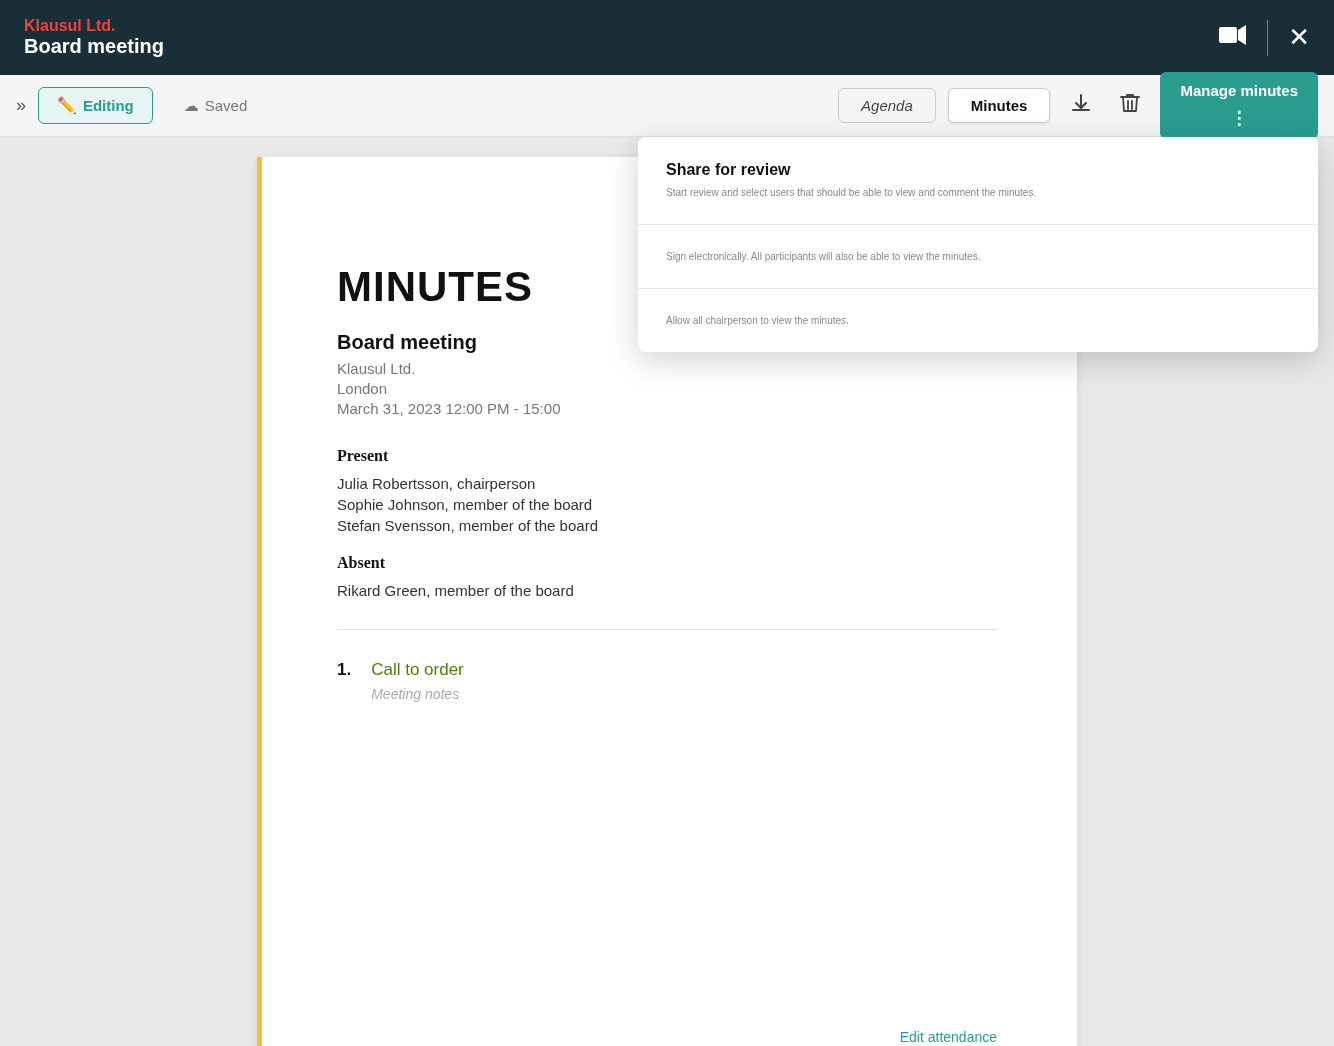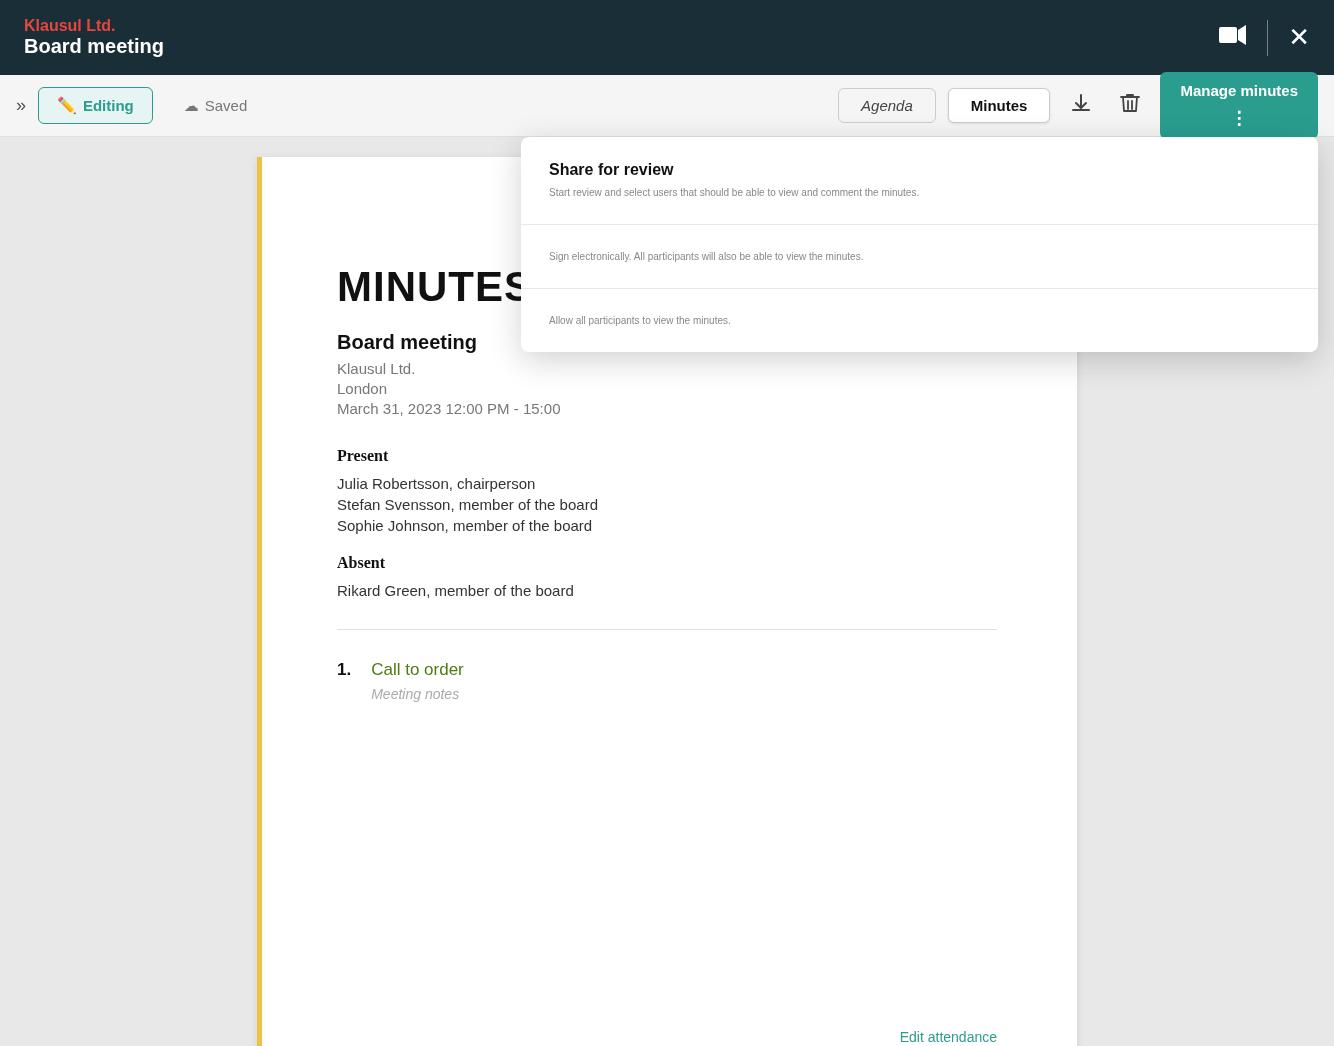--- a/index.html
+++ b/index.html
@@ -186,21 +186,21 @@
       position: absolute;
       right: 80px;
       bottom: 12px;
     }
 
     
     .dropdown-menu {
       position: absolute;
       top: 62px;
       right: 16px;
-      width: 797px;
+      width: 680px;
       background: white;
       border-radius: 8px;
       box-shadow: 0 8px 32px rgba(0,0,0,0.18);
       z-index: 100;
       overflow: hidden;
     }
     .dropdown-item {
       padding: 24px 28px;
       border-bottom: 1px solid #e8e8e8;
       cursor: pointer;
@@ -270,42 +270,42 @@
 
   <div class="dropdown-menu">
     <div class="dropdown-item">
       <div class="dropdown-item-title">Share for review</div>
       <div class="dropdown-item-desc">Start review and select users that should be able to view and comment the minutes.</div>
     </div>
     <div class="dropdown-item">
       <div class="dropdown-item-desc">Sign electronically. All participants will also be able to view the minutes.</div>
     </div>
     <div class="dropdown-item">
-      <div class="dropdown-item-desc">Allow all participants to view the minutes.</div>
+      <div class="dropdown-item-desc">Allow all chairperson to view the minutes.</div>
     </div>
   </div>
 </div>
 
 <div class="main-content">
   <div class="document-area">
     <div class="document-page">
       <div class="yellow-bar"></div>
 
       <div class="minutes-note">Minutes m...</div>
 
       <div class="doc-title">MINUTES</div>
       <div class="doc-subtitle">Board meeting</div>
       <div class="doc-company">Klausul Ltd.</div>
       <div class="doc-location">London</div>
       <div class="doc-date">March 31, 2023 12:00 PM - 15:00</div>
 
       <div class="doc-section-title">Present</div>
       <div class="doc-person">Julia Robertsson, chairperson</div>
+      <div class="doc-person">Sophie Johnson, member of the board</div>
       <div class="doc-person">Stefan Svensson, member of the board</div>
-      <div class="doc-person">Sophie Johnson, member of the board</div>
 
       <div class="doc-section-title" style="margin-top:20px;">Absent</div>
       <div class="doc-person">Rikard Green, member of the board</div>
 
       <hr class="doc-section-divider">
 
       <div class="agenda-item">
         <span class="agenda-number">1.</span>
         <div>
           <div class="agenda-text">Call to order</div>

